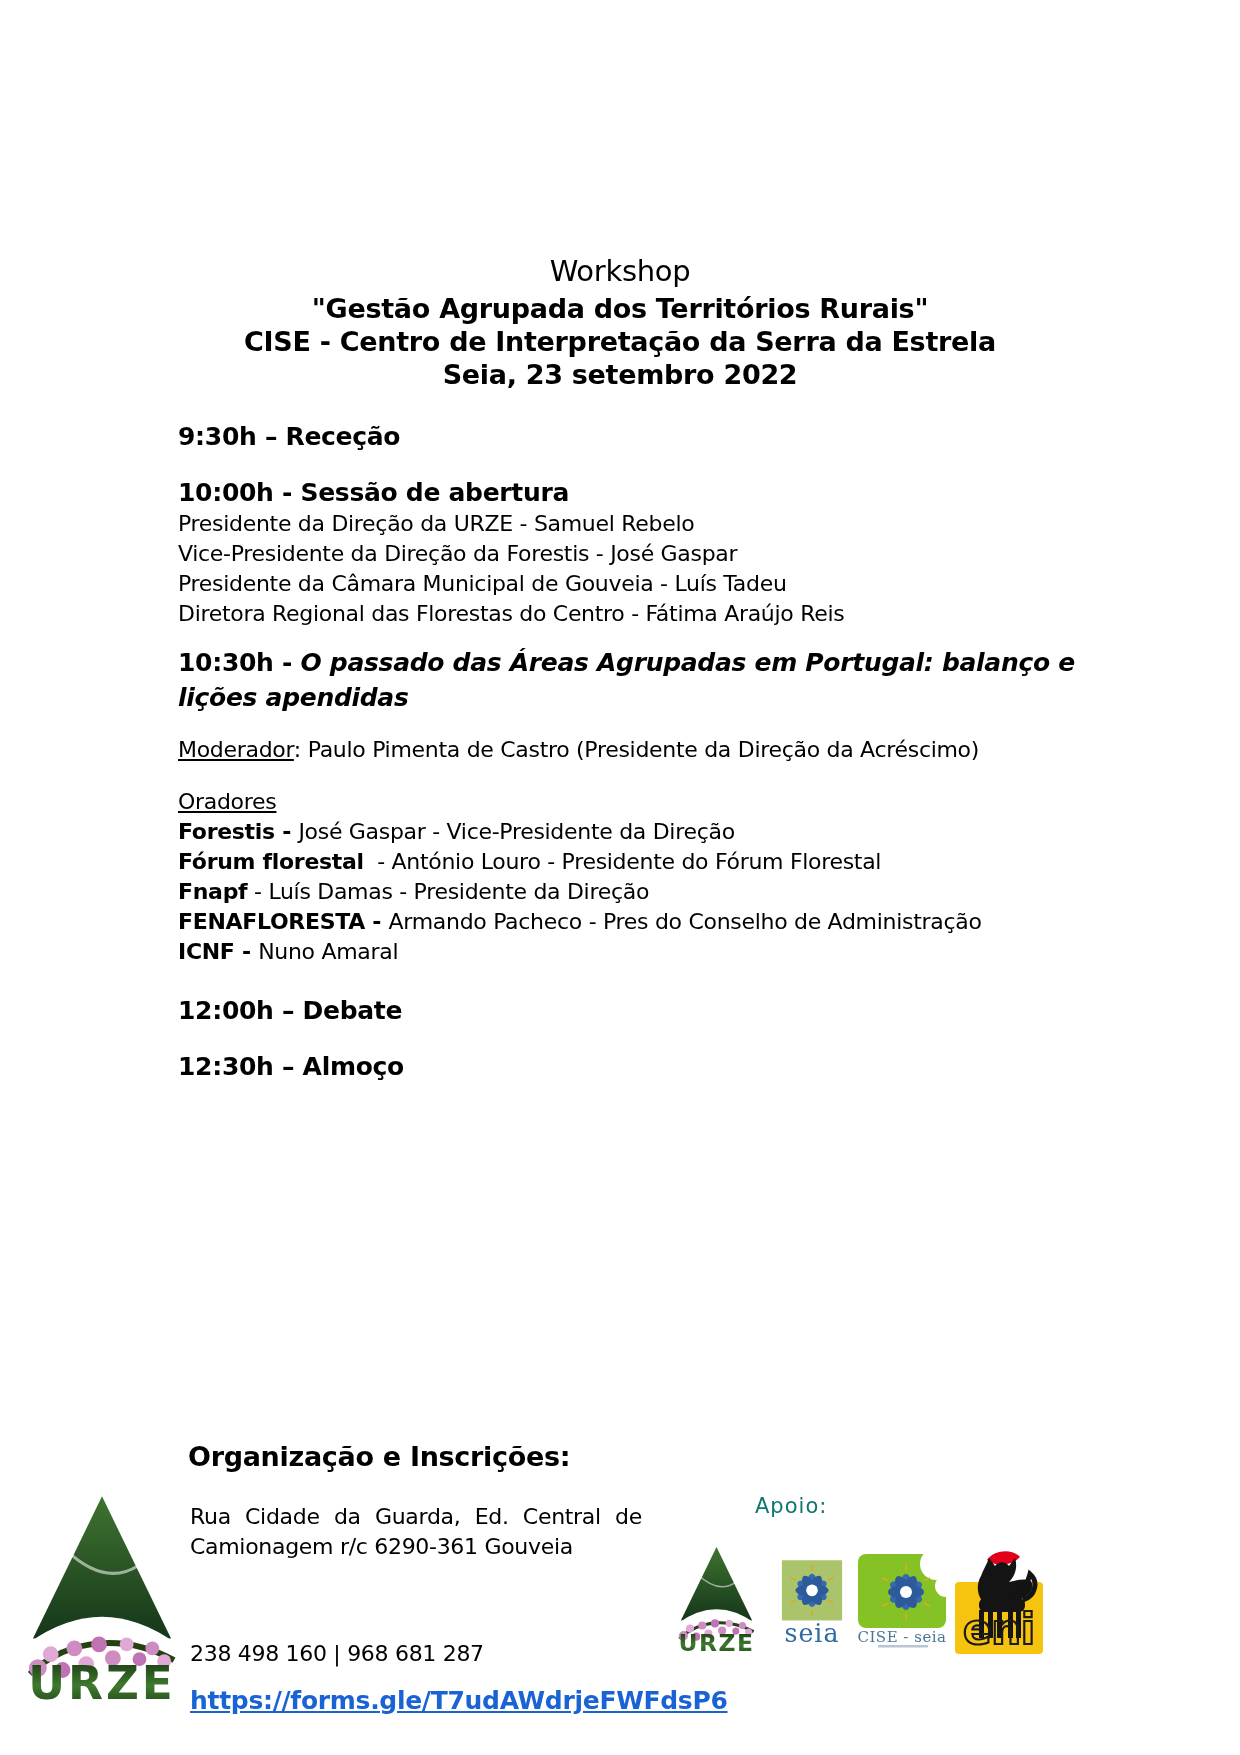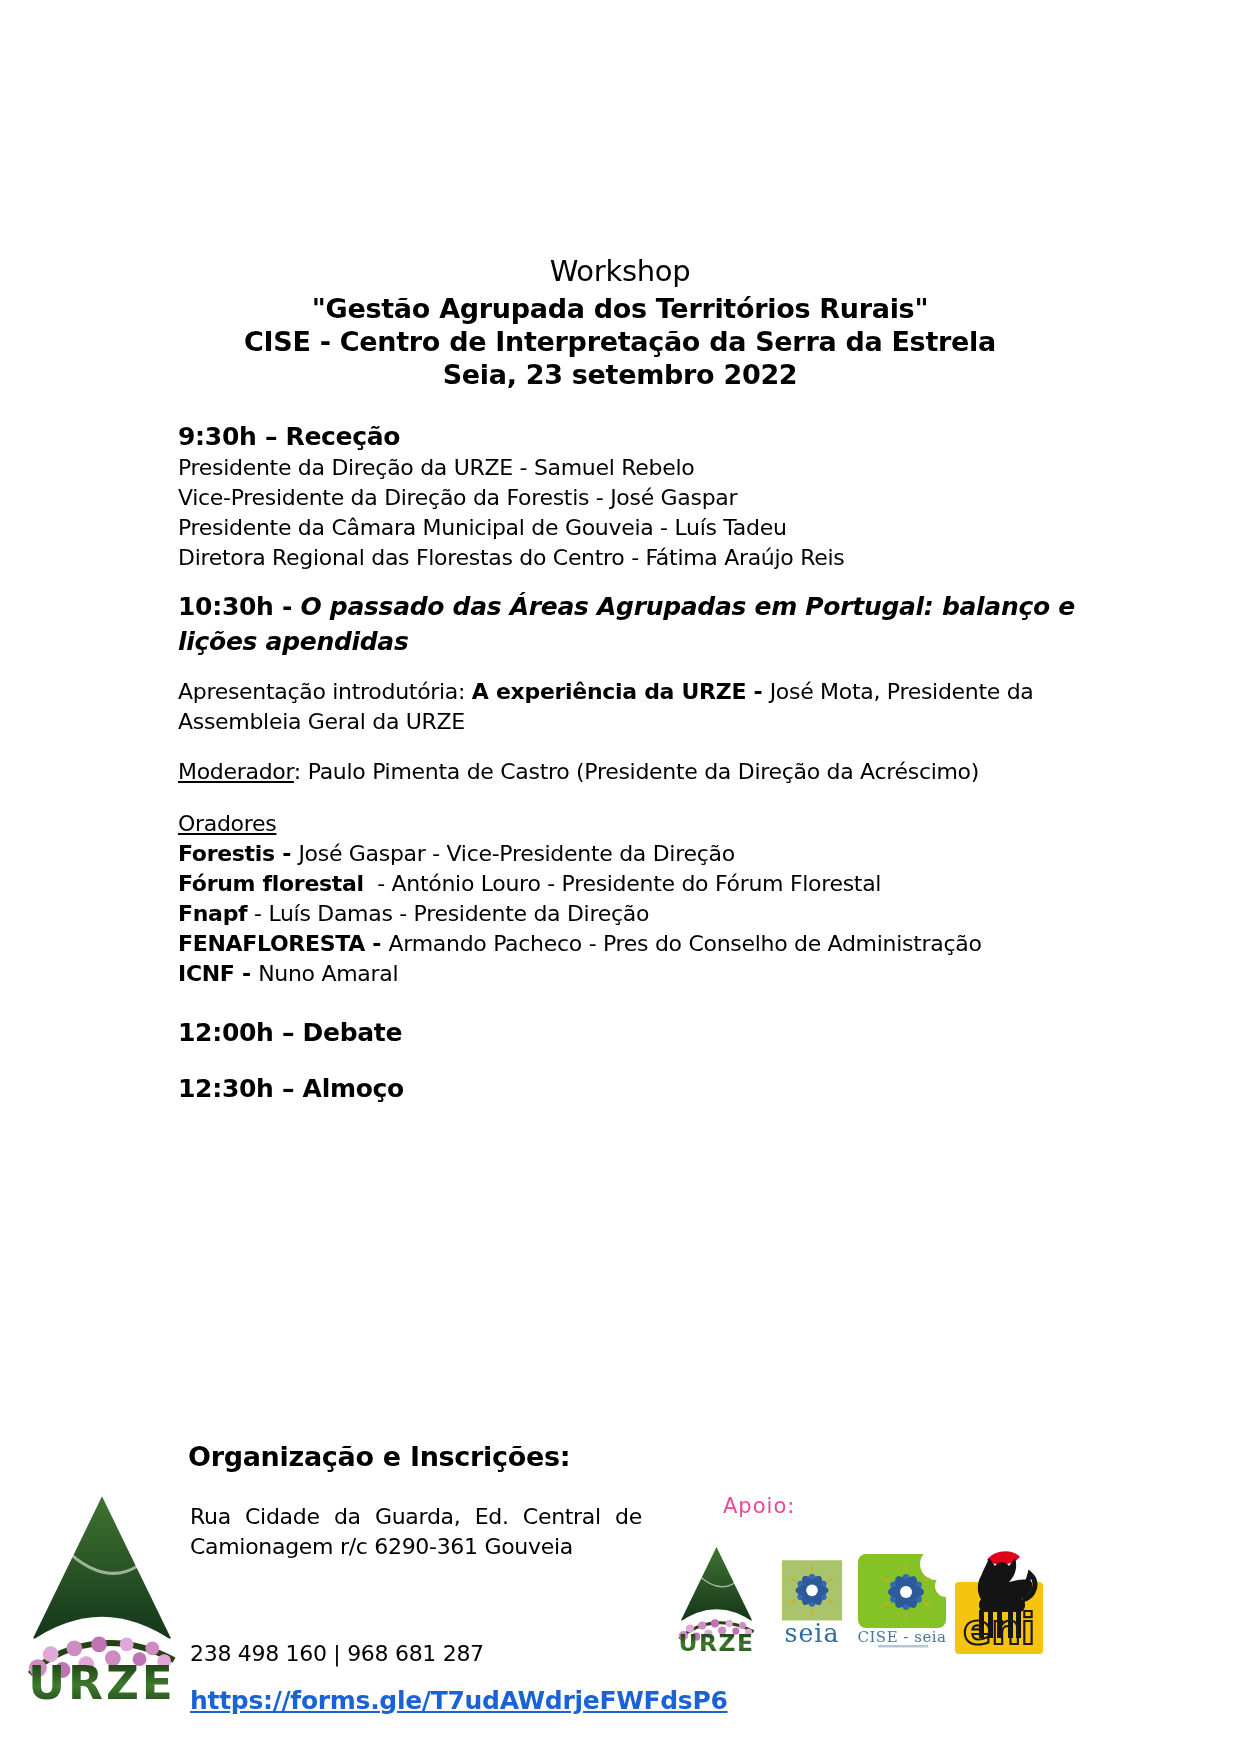--- a/index.html
+++ b/index.html
@@ -34,21 +34,21 @@
   .l-debate{margin-top:28px;}
   .l-almoco{margin-top:24px;}
   
   .abs{position:absolute;}
   .org-heading{left:188px;top:1441px;font-size:27px;font-weight:bold;}
   .addr1{left:190px;top:1502px;width:452px;font-size:22px;line-height:30px;text-align:justify;text-align-last:justify;}
   .addr2{left:190px;top:1532px;font-size:22px;line-height:30px;}
   .email-line{left:190px;top:1594px;font-size:22px;}
   .phone-line{left:190px;top:1641px;font-size:22px;}
   .form-link{left:190px;top:1686px;font-size:25px;font-weight:bold;}
-  .apoio{left:723px;top:1494px;font-size:21px;letter-spacing:1px;color:#ec4899;}
+  .apoio{left:755px;top:1494px;font-size:21px;letter-spacing:1px;color:#0f766e;}
   .logo-urze-big{left:28px;top:1488px;}
   .logo-urze-sm{left:668px;top:1543px;}
   .logo-seia{left:778px;top:1558px;}
   .logo-cise{left:856px;top:1552px;}
   .logo-eni{left:953px;top:1540px;}
   a{color:inherit;}
 </style>
 </head>
 <body>
 
@@ -57,28 +57,28 @@
   <div class="hdr">
     <h1 class="title">Workshop</h1>
     <div class="sub">"Gestão Agrupada dos Territórios Rurais"</div>
     <div class="sub">CISE - Centro de Interpretação da Serra da Estrela</div>
     <div class="sub">Seia, 23 setembro 2022</div>
   </div>
 
   <div class="content">
     <div class="t-line l-930">9:30h – Receção</div>
 
+    <div class="t-line l-1000">10:00h - Sessão de abertura</div>
     <div class="body-line">Presidente da Direção da URZE - Samuel Rebelo</div>
     <div class="body-line">Vice-Presidente da Direção da Forestis - José Gaspar</div>
     <div class="body-line">Presidente da Câmara Municipal de Gouveia - Luís Tadeu</div>
     <div class="body-line">Diretora Regional das Florestas do Centro - Fátima Araújo Reis</div>
 
     <div class="l-1030"><span class="seg">10:30h - </span><span class="seg it">O passado das Áreas Agrupadas em Portugal: balanço e lições apendidas</span></div>
 
-    <div class="body-line l-apres"><span class="seg">Apresentação introdutória: </span><span class="seg b">A experiência da URZE - </span><span class="seg">José Mota, Presidente da Assembleia Geral da URZE</span></div>
 
     <div class="body-line l-mod"><span class="seg u">Moderador</span><span class="seg">: Paulo Pimenta de Castro (Presidente da Direção da Acréscimo)</span></div>
 
     <div class="body-line l-orad u">Oradores</div>
     <div class="body-line orad"><span class="seg org">Forestis - </span><span class="seg">José Gaspar - Vice-Presidente da Direção</span></div>
     <div class="body-line orad"><span class="seg org">Fórum florestal</span><span class="seg">  - António Louro - Presidente do Fórum Florestal</span></div>
     <div class="body-line orad"><span class="seg org">Fnapf</span><span class="seg"> - Luís Damas - Presidente da Direção</span></div>
     <div class="body-line orad"><span class="seg org">FENAFLORESTA - </span><span class="seg">Armando Pacheco - Pres do Conselho de Administração</span></div>
     <div class="body-line orad"><span class="seg org">ICNF - </span><span class="seg">Nuno Amaral</span></div>
 

